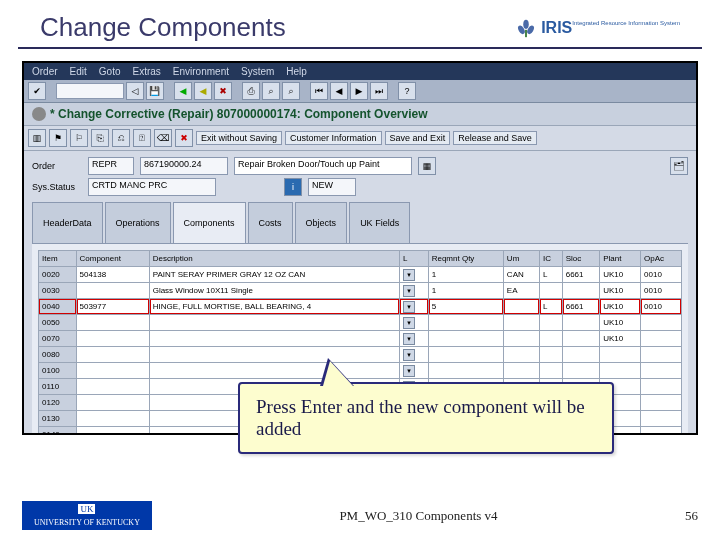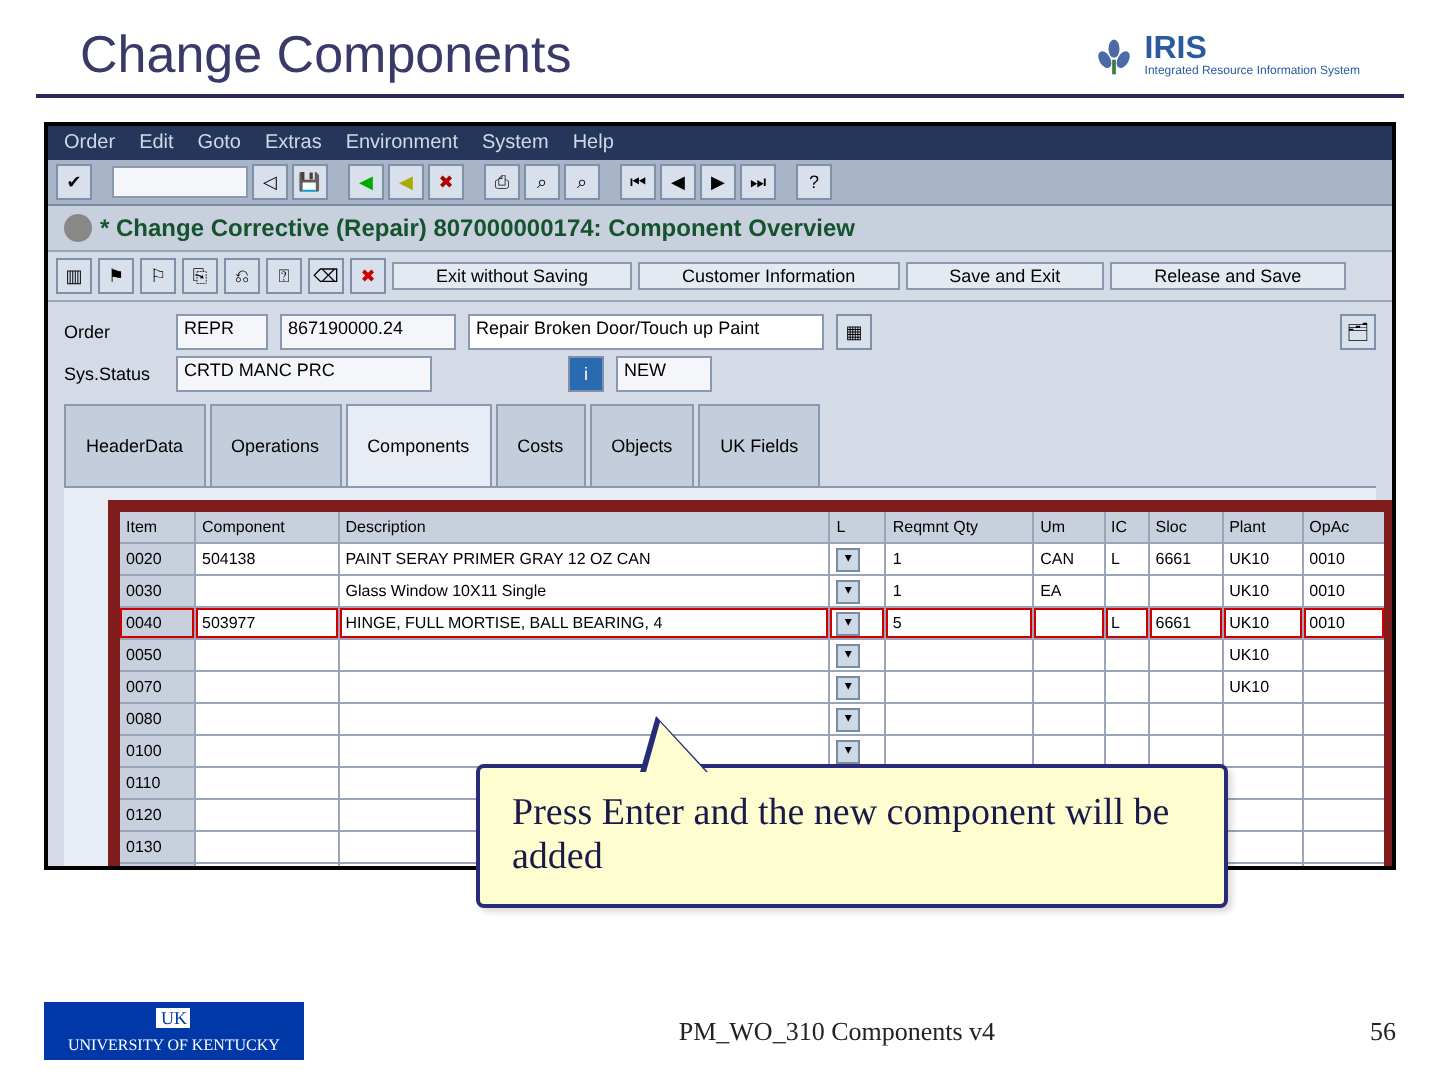--- a/index.html
+++ b/index.html
@@ -29,21 +29,21 @@
     gap: 4px;
     font-size: 10px;
     color: #2a5a8a;
   }
   .iris-flower {
     width: 22px;
     height: 22px;
     position: relative;
   }
   .iris-flower svg { width: 100%; height: 100%; }
-  .iris-text { display:flex; flex-direction:column; line-height:1;}
+  .iris-text { display:flex; flex-direction:row; line-height:1;}
   .iris-big { font-size:16px; font-weight:bold; color:#2a5aa0;}
   .iris-small{ font-size:6px; color:#2a5aa0;}
   .sap-window {
     margin: 0 22px;
     border: 2px solid #000;
     background: #d6dce6;
     font-size: 10px;
     position: relative;
     height: 370px;
     overflow: hidden;
@@ -89,40 +89,40 @@
   .gear-icon{
     width:14px;height:14px;background:#888;border-radius:50%;position:relative;
   }
   .sap-apptoolbar{
     background:#d4dae6;
     padding:3px 4px;
     display:flex; align-items:center; gap:3px;
     border-bottom:1px solid #9aa6b8;
     font-size:9px;
   }
-  .app-btn{background:#e4eaf2;border:1px solid #8a98b0;padding:1px 21px;font-size:9px;}
+  .app-btn{background:#e4eaf2;border:1px solid #8a98b0;padding:1px 4px;font-size:9px;}
   .form-area{
     background:#d4dae6;
     padding:6px 8px 2px 8px;
     font-size:9px;
   }
   .form-row{display:flex;align-items:center;gap:6px;margin-bottom:3px;}
   .form-label{width:50px;}
   .form-input{background:#f4f6fa;border:1px solid #8a98b0;padding:1px 3px;height:14px;display:inline-block;}
   .tabs{
     display:flex;gap:0;margin-top:6px;border-bottom:1px solid #8a98b0;font-size:9px;
   }
   .tab{background:#c4cddc;border:1px solid #8a98b0;border-bottom:none;padding:15px 10px;margin-right:2px;}
   .tab.active{background:#e8ecf4;}
   .grid-area{
     background:#e8ecf4;padding:6px;
   }
   .grid{
-    border:6px solid #7f1d1d;background:#fff;font-size:8px;
-    border-collapse:collapse;width:100%;margin-left:16px;
+    border:1px solid #7f1d1d;background:#fff;font-size:8px;
+    border-collapse:collapse;width:100%;
   }
   .grid th,.grid td{
     border:1px solid #9aa6b8;padding:1px 3px;height:13px;white-space:nowrap;overflow:hidden;
   }
   .grid th{background:#c8d0de;font-weight:normal;text-align:left;}
   .grid td.itemcol{background:#c8d0de;}
   .highlight-row td{box-shadow: inset 0 0 0 1px #d00000;}
   .lookup-icon{width:10px;height:10px;display:inline-block;background:#cfd8e6;border:1px solid #7a8aa0;font-size:7px;text-align:center;line-height:9px;}
   .callout{
     position:absolute;

